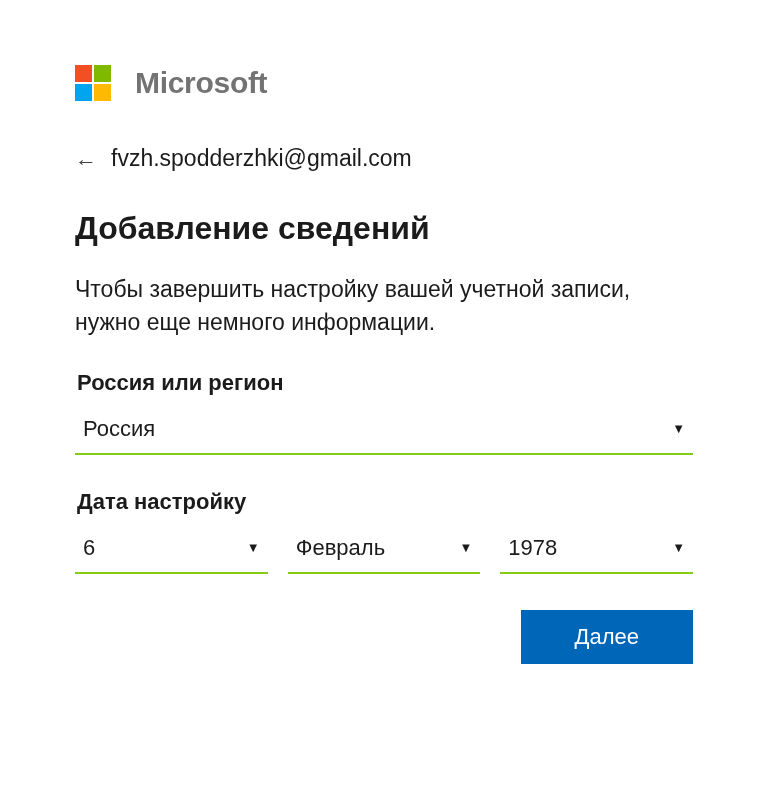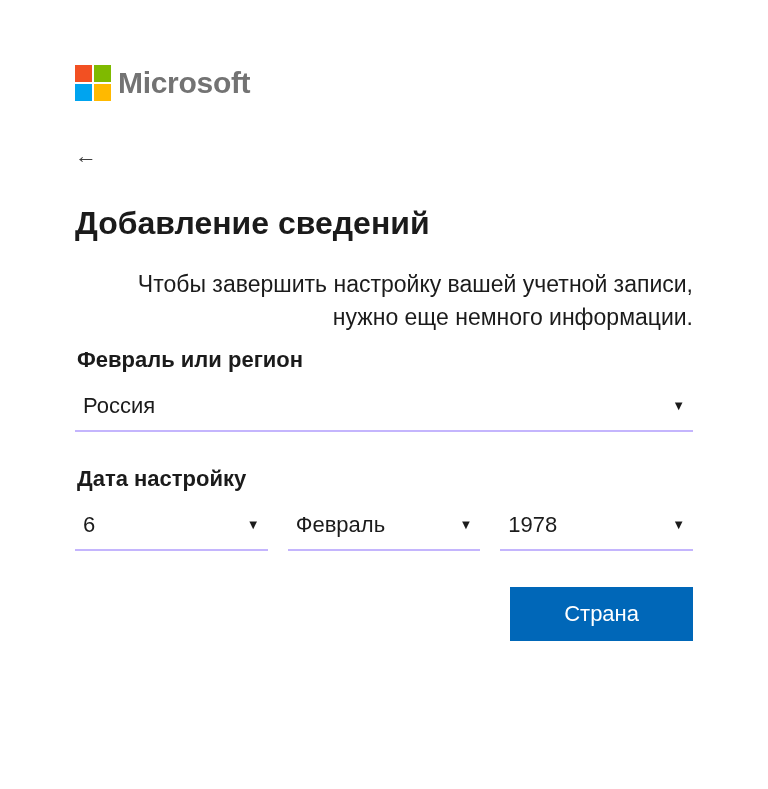--- a/index.html
+++ b/index.html
@@ -11,21 +11,21 @@
       font-family: "Segoe UI", -apple-system, BlinkMacSystemFont, sans-serif;
       background: #fff;
       width: 768px;
       height: 789px;
       padding: 65px 75px;
       color: #1b1b1b;
     }
     .logo-row {
       display: flex;
       align-items: center;
-      gap: 7px;
+      gap: 24px;
       margin-bottom: 44px;
     }
     .ms-logo {
       width: 36px;
       height: 36px;
       display: grid;
       grid-template-columns: 1fr 1fr;
       grid-template-rows: 1fr 1fr;
       gap: 2px;
     }
@@ -58,22 +58,21 @@
     .heading {
       font-size: 32px;
       font-weight: 600;
       color: #1b1b1b;
       margin-bottom: 26px;
     }
     .subtext {
       font-size: 23px;
       color: #1b1b1b;
       line-height: 1.45;
-      margin-bottom: 12px;
-      text-align: right;
+      margin-bottom: 30px;
     }
     .field-label {
       font-size: 22px;
       font-weight: 600;
       margin-bottom: 10px;
       display: block;
       padding-left: 2px;
     }
     .select-row {
       display: flex;
@@ -81,21 +80,21 @@
       margin-bottom: 34px;
     }
     .select-wrap {
       position: relative;
       flex: 1;
     }
     .select-wrap.full { width: 100%; }
     .select {
       width: 100%;
       border: none;
-      border-bottom: 2px solid #c4b5fd;
+      border-bottom: 2px solid #84cc16;
       background: transparent;
       font-size: 22px;
       font-family: inherit;
       padding: 10px 30px 12px 8px;
       appearance: none;
       -webkit-appearance: none;
       cursor: pointer;
       color: #1b1b1b;
     }
     .caret {
@@ -131,28 +130,29 @@
     <div></div>
       <div></div>
       <div></div>
       <div></div>
   </div>
   <div class="ms-wordmark">Microsoft</div>
 </div>
 
 <div class="back-row">
   <span class="back-arrow">←</span>
+  <span class="email">fvzh.spodderzhki@gmail.com</span>
 </div>
 
 <h1 class="heading">Добавление сведений</h1>
 
 <p class="subtext">Чтобы завершить настройку вашей учетной записи, нужно еще немного информации.</p>
 
 <div class="country-row">
-  <label class="field-label">Февраль или регион</label>
+  <label class="field-label">Россия или регион</label>
   <div class="select-wrap full">
     <select class="select">
       <option>Россия</option>
     </select>
     <span class="caret">▼</span>
   </div>
 </div>
 
 <div>
   <label class="field-label">Дата настройку</label>
@@ -172,14 +172,14 @@
     <div class="select-wrap">
       <select class="select">
         <option>1978</option>
       </select>
       <span class="caret">▼</span>
     </div>
   </div>
 </div>
 
 <div class="button-row">
-  <button class="primary-btn">Страна</button>
+  <button class="primary-btn">Далее</button>
 </div>
 
 </body></html>

